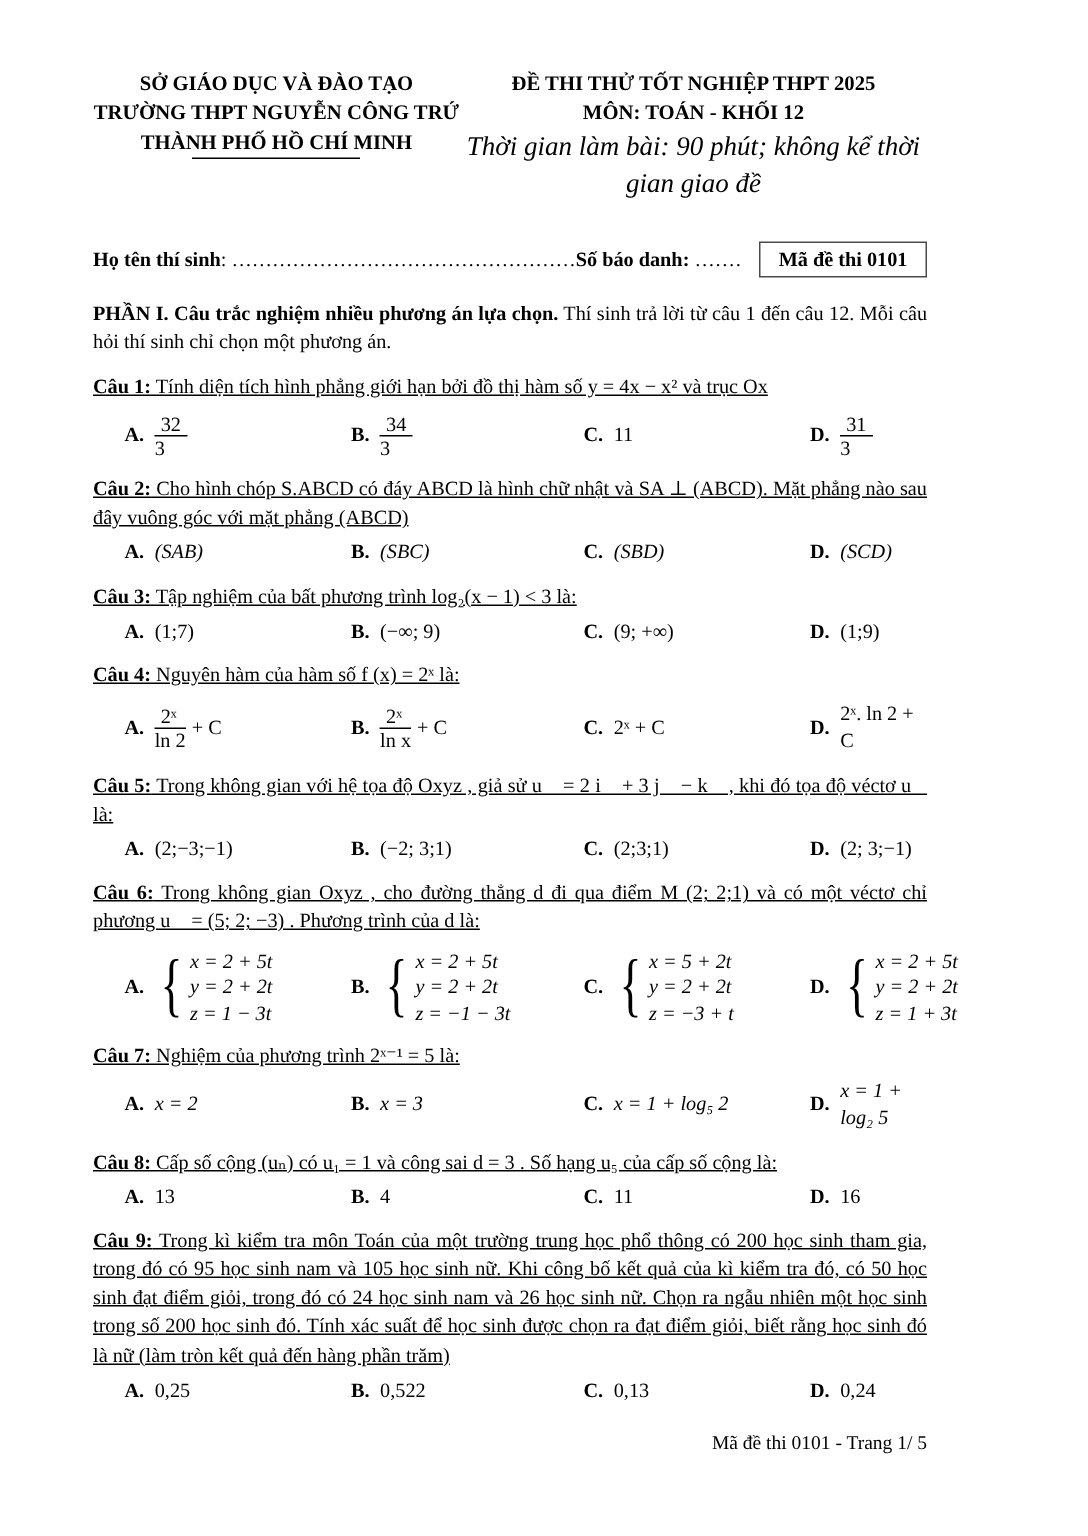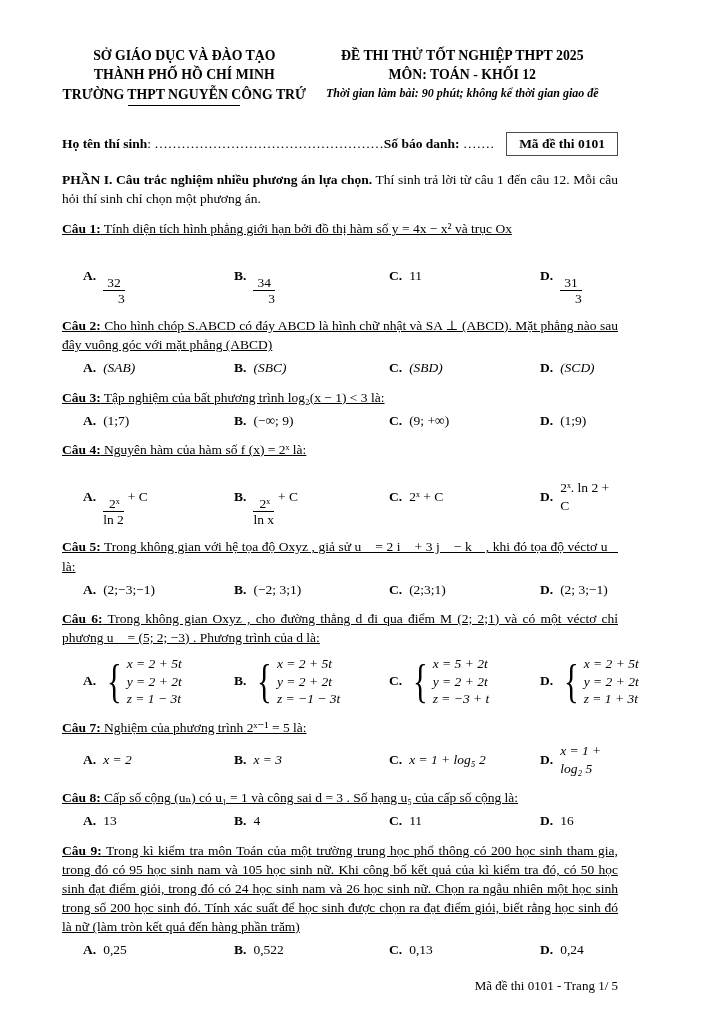--- a/index.html
+++ b/index.html
@@ -9,41 +9,41 @@
     color:#000;font-size:13.5px;
     -webkit-font-smoothing:antialiased;
   }
   .page{box-sizing:border-box;width:674px;height:1024px;padding:46px 56px 0 62px;overflow:hidden;}
 
   
   .header{display:flex;}
   .h-left{width:44%;text-align:center;font-weight:bold;font-size:13.8px;line-height:1.4;}
   .h-right{width:56%;text-align:center;font-weight:bold;font-size:13.8px;line-height:1.4;}
   .h-underline{width:112px;border-top:1.4px solid #000;margin:1px auto 0;}
-  .h-time{font-style:italic;font-size:12px;font-weight:bold;}
+  .h-time{font-style:italic;font-size:18px;font-weight:normal;}
 
   
   .cand-row{display:flex;align-items:center;margin-top:26px;}
   .cand-text{flex:1;white-space:nowrap;overflow:hidden;}
   .cand-label{font-weight:bold;}
   .code-box{border:1.5px solid #4a4a4a;padding:3px 12px;font-weight:bold;margin-left:10px;white-space:nowrap;}
 
   
   .part-intro{margin:15px 0 0 0;text-align:justify;line-height:1.4;}
   .part-title{font-weight:bold;}
   .q{margin-top:10px;}
   .qstem{margin:0;text-align:justify;line-height:1.42;text-decoration:underline;}
   .qlabel{font-weight:bold;}
   .opts{display:grid;grid-template-columns:151px 155px 151px auto;padding-left:21px;margin-top:5px;align-items:center;}
   .opt{display:flex;align-items:center;line-height:1.35;}
   .okey{font-weight:bold;margin-right:7px;}
   .opts-tall{margin-top:8px;margin-bottom:4px;}
 
   
-  .frac{display:inline-block;vertical-align:middle;text-align:right;line-height:1.12;margin-top:29px;}
+  .frac{display:inline-block;vertical-align:middle;text-align:left;line-height:1.12;}
   .fnum{display:block;border-bottom:1px solid #000;padding:0 4px;}
   .fden{display:block;}
   .fsuffix{margin-left:4px;}
 
   
   .system{display:inline-flex;align-items:center;}
   .sbrace{font-size:47px;line-height:1;display:inline-block;transform:scaleX(.65);margin-right:1px;font-weight:400;}
   .eqcol{display:inline-flex;flex-direction:column;font-style:italic;}
   .eqcol span{line-height:17.5px;white-space:nowrap;}
   .math-i{font-style:italic;}
@@ -52,22 +52,22 @@
   .footer{text-align:right;margin-top:18px;font-size:13px;}
 </style>
 </head>
 <body>
 
 <div class="page">
 
   <div class="header">
     <div class="h-left">
       <div>SỞ GIÁO DỤC VÀ ĐÀO TẠO</div>
+      <div>TRƯỜNG THPT NGUYỄN CÔNG TRỨ</div>
       <div>THÀNH PHỐ HỒ CHÍ MINH</div>
-      <div>TRƯỜNG THPT NGUYỄN CÔNG TRỨ</div>
       <div class="h-underline"></div>
     </div>
     <div class="h-right">
       <div>ĐỀ THI THỬ TỐT NGHIỆP THPT 2025</div>
       <div>MÔN: TOÁN - KHỐI 12</div>
       <div class="h-time">Thời gian làm bài: 90 phút; không kể thời gian giao đề</div>
     </div>
   </div>
 
   <div class="cand-row">

